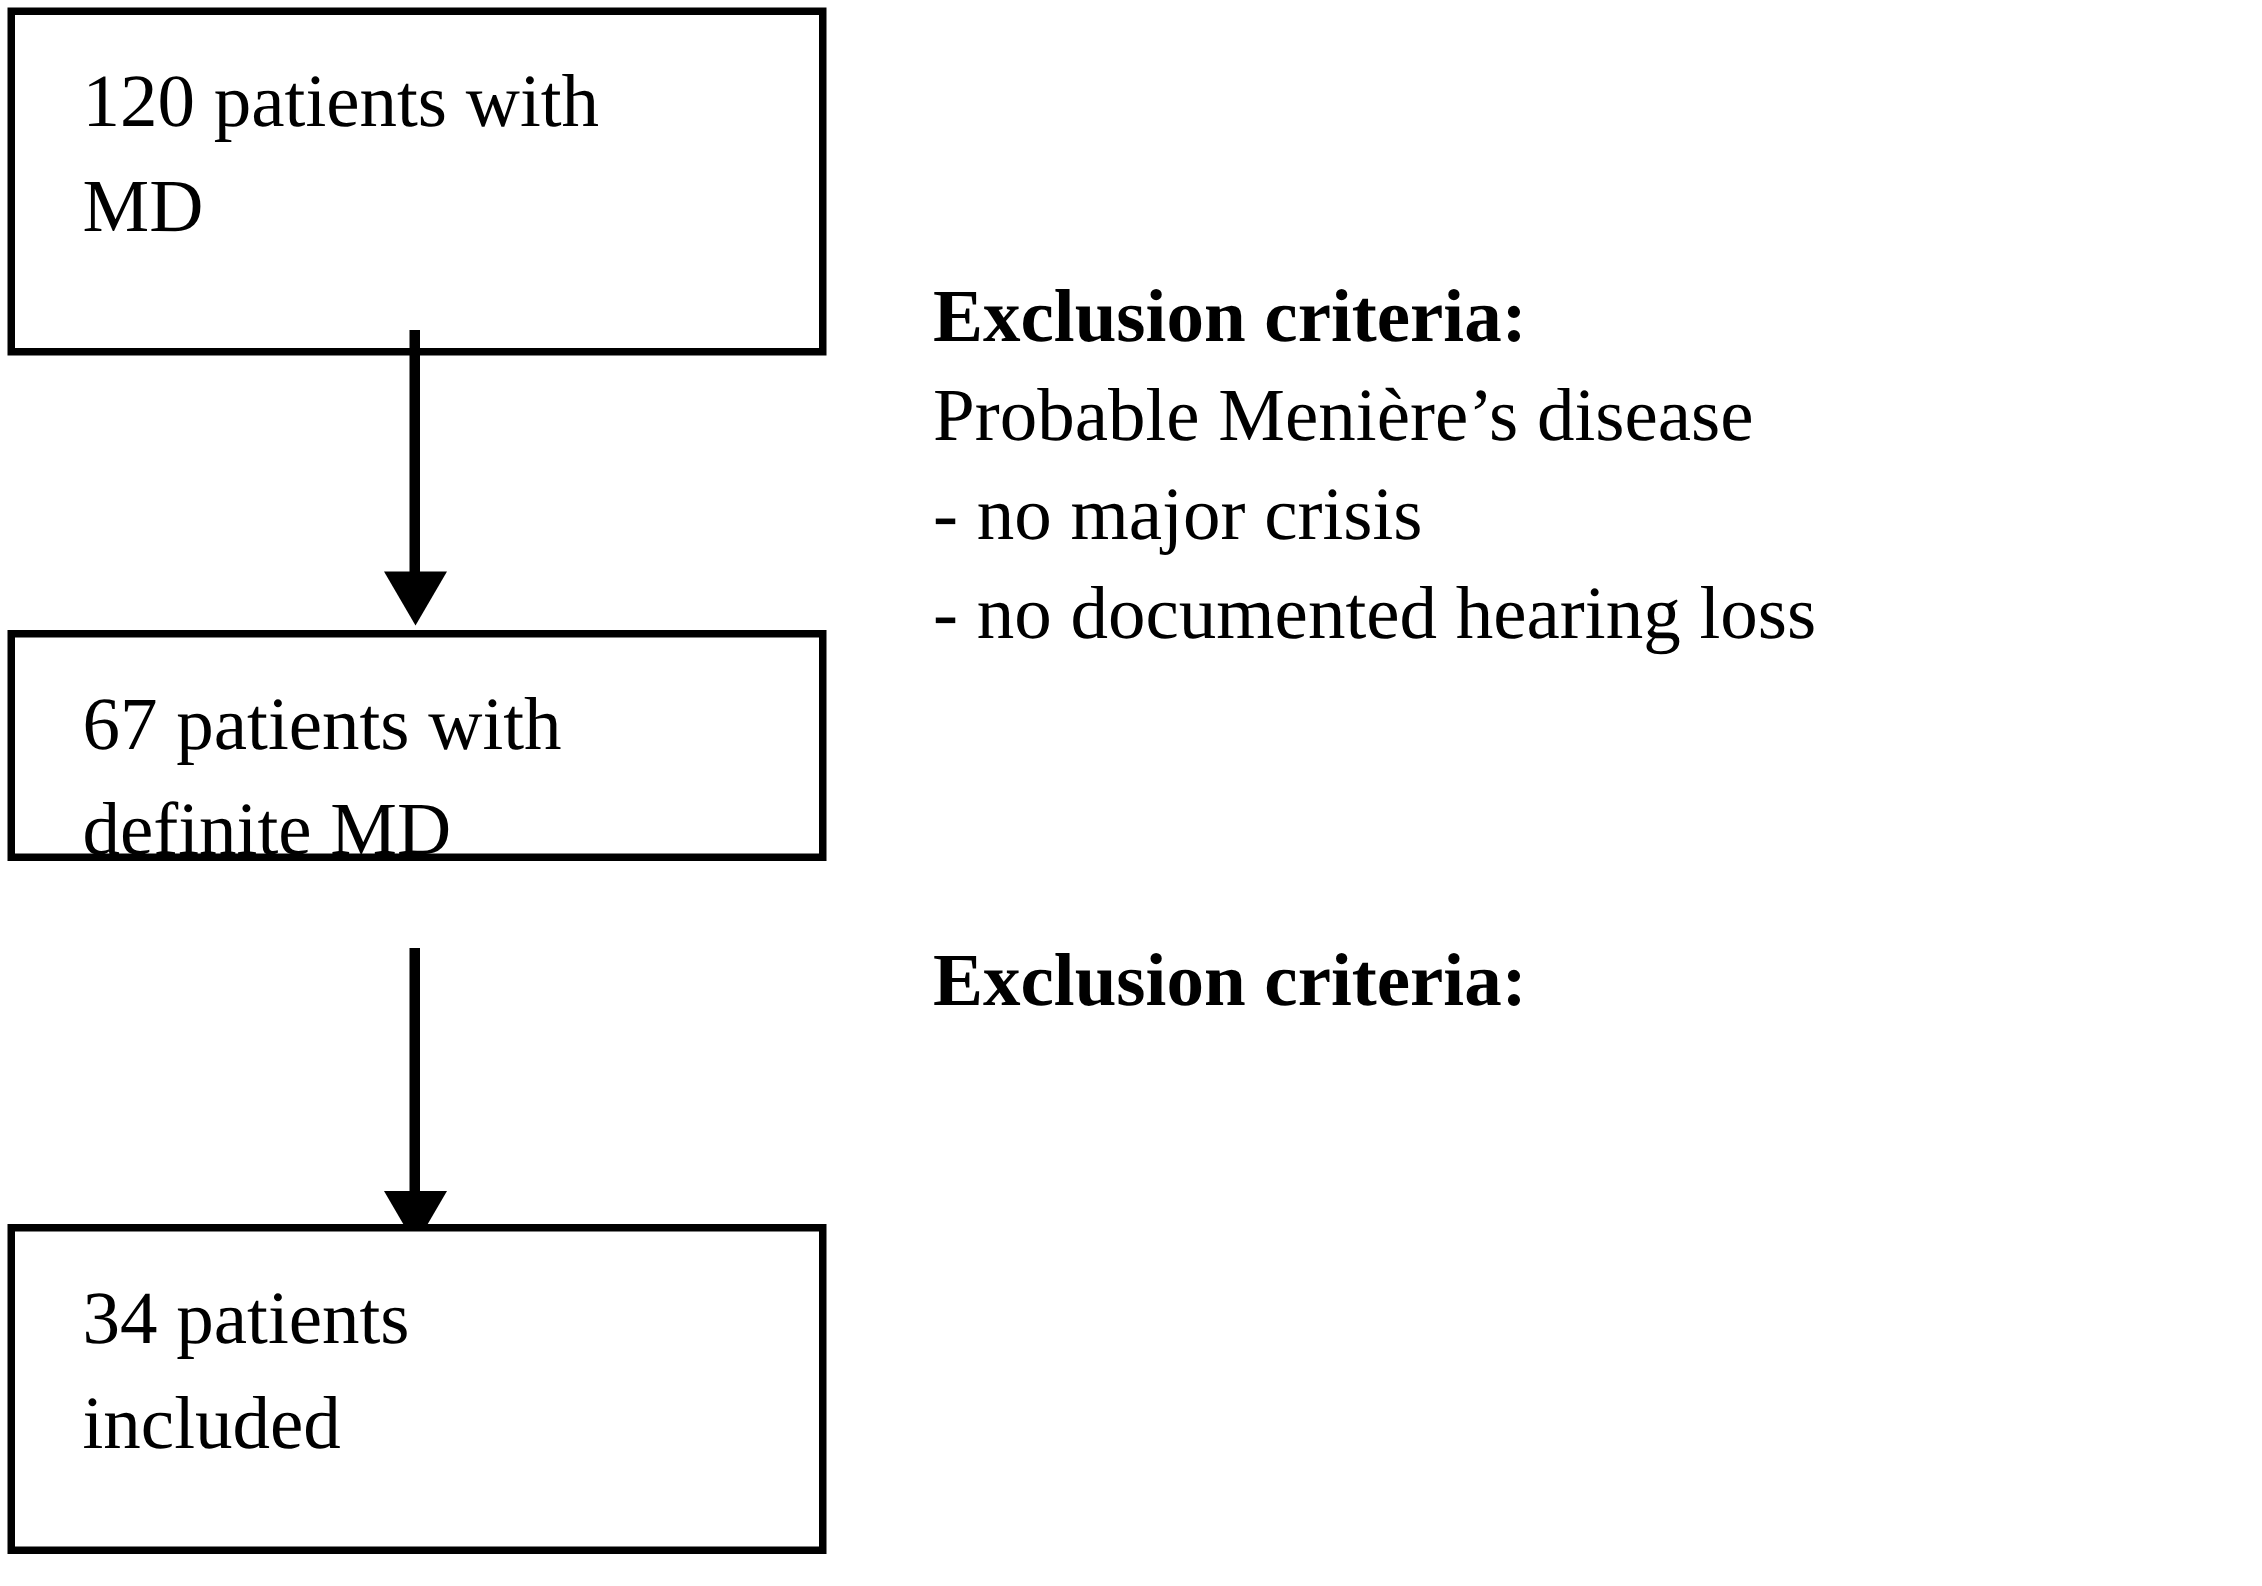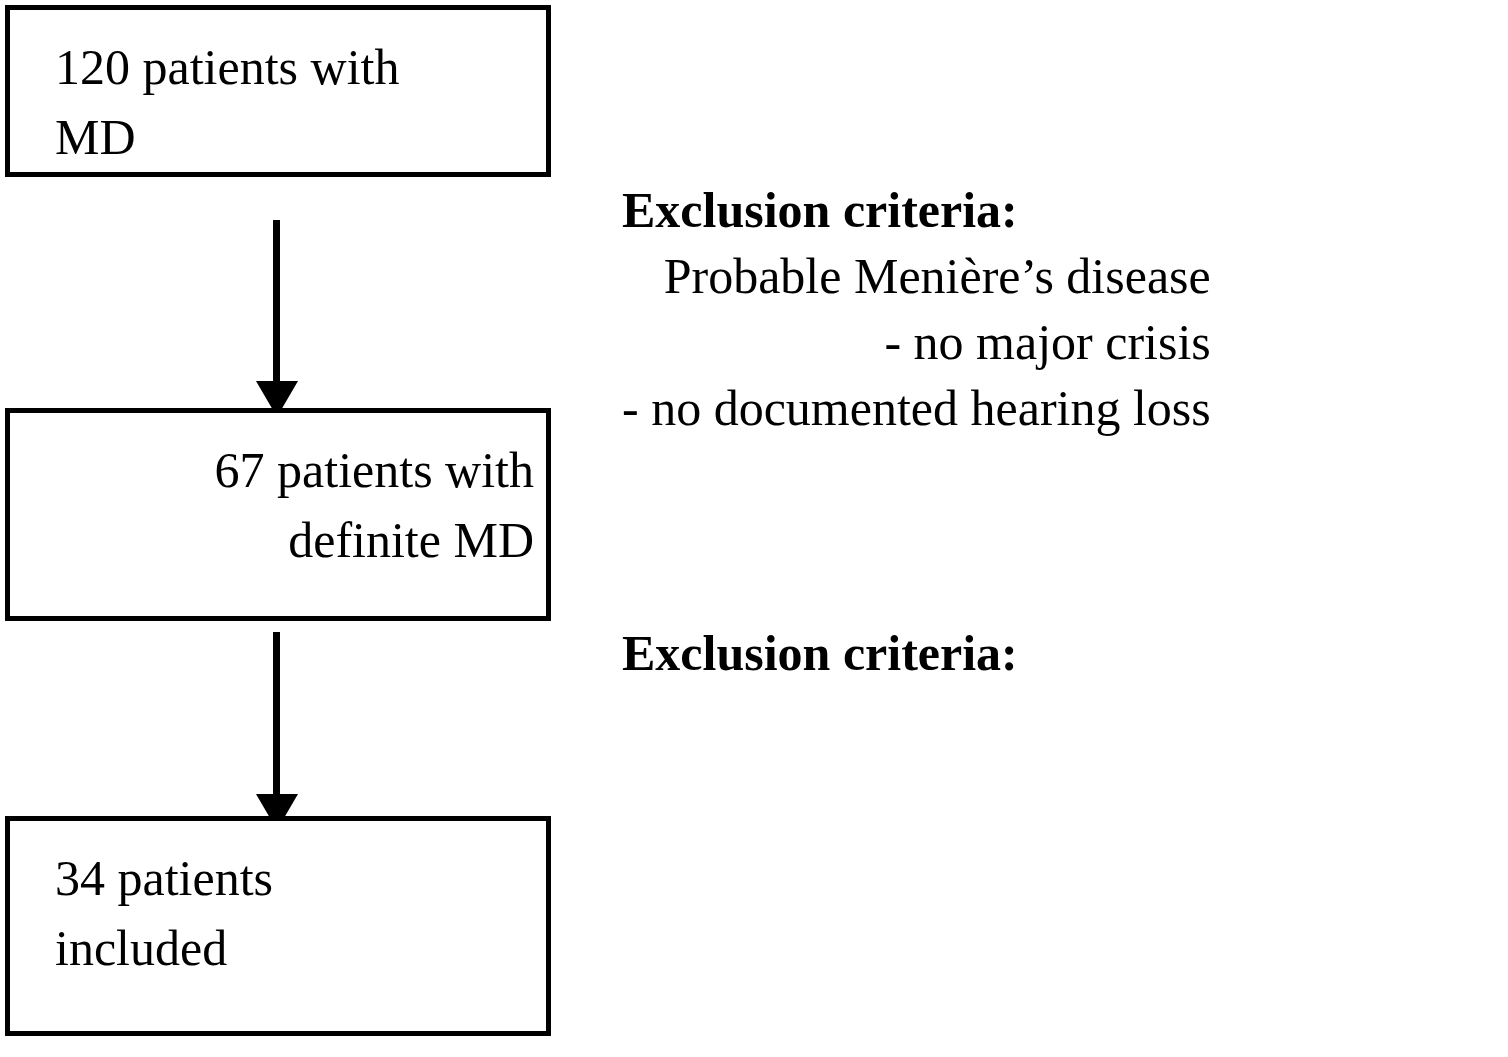--- a/index.html
+++ b/index.html
@@ -19,22 +19,22 @@
 
   
   .box {
     position: absolute;
     left: 5px;
     width: 546px;
     border: 5px solid #000000;
     box-sizing: border-box;
     background: #ffffff;
   }
-  .box-1 { top: 5px;   height: 172px; }
-  .box-2 { top: 408px; height: 213px; text-align: right; }
+  .box-1 { top: 5px;   height: 232px; }
+  .box-2 { top: 420px; height: 154px; }
   .box-3 { top: 816px; height: 220px; }
   .box-text {
     padding: 22px 12px 0 45px;
     font-size: 50px;
     line-height: 70px;
     white-space: pre-line;
   }
 
   
   .arrow-stem {
@@ -65,21 +65,20 @@
     line-height: 66px;
     margin-left: 17px;
   }
   .annot-1 { top: 177px; }
   .annot-2 { top: 620px; }
   .annot-heading {
     font-weight: bold;
   }
   .annot-lines {
     white-space: pre-line;
-    text-align: right;
   }
 </style>
 </head>
 <body>
 
 <div class="canvas">
 
   <div class="box box-1">
     <div class="box-text">120 patients with
 MD</div>

